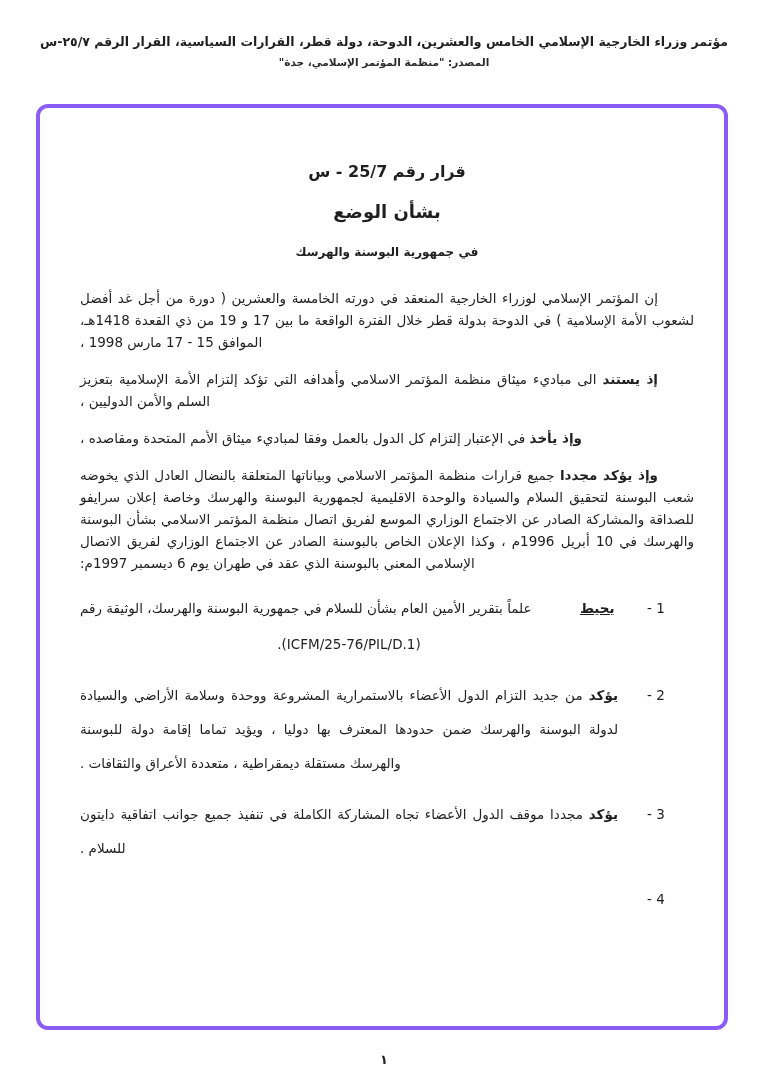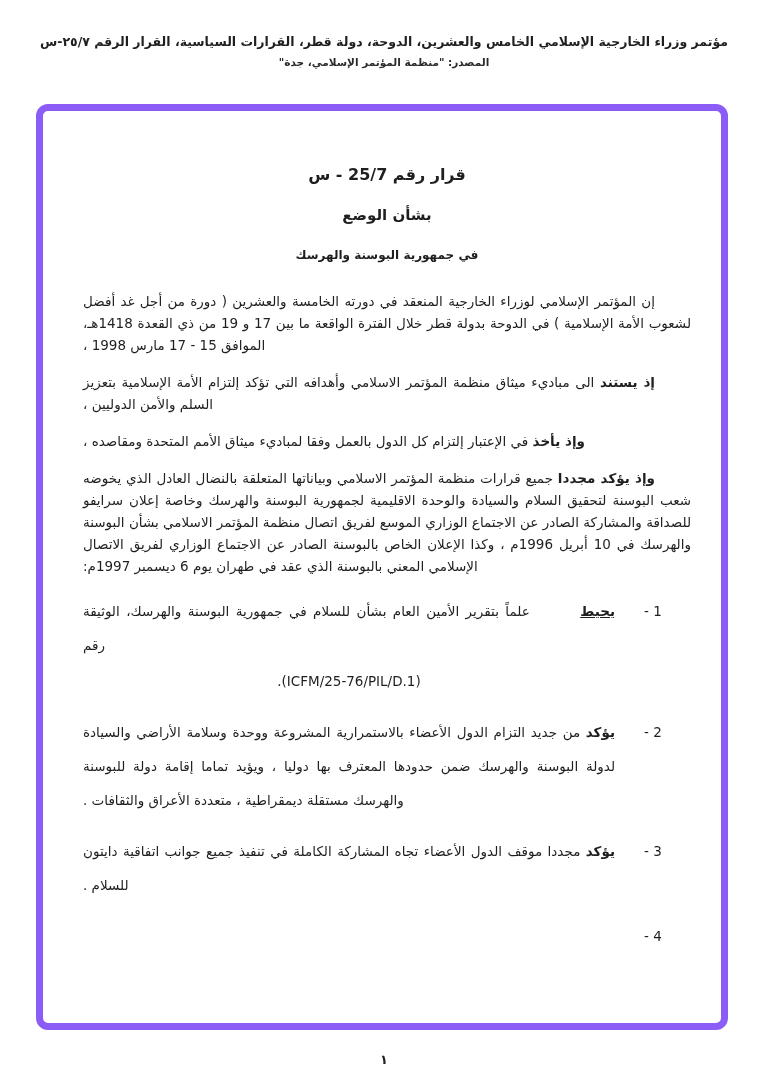--- a/index.html
+++ b/index.html
@@ -17,35 +17,35 @@
     position: absolute; top: 34px; left: 0; right: 0;
     direction: rtl; text-align: center;
   }
   .hdr-line1 { font-weight: bold; font-size: 12.5px; letter-spacing: 0; }
   .hdr-line2 { font-weight: bold; font-size: 10.5px; margin-top: 7px; color: #2a2a2a; }
 
   
   .frame {
     position: absolute; left: 36px; top: 104px;
     width: 692px; height: 926px;
-    border: 7px solid #8b5cf6;
+    border: 4px solid #8b5cf6;
     border-radius: 12px;
     background: #ffffff;
   }
   .content {
     position: absolute; inset: 0;
     padding: 26px 30px 0 40px;
     direction: rtl;
     overflow: hidden;
   }
 
   .title-block { text-align: center; margin-top: 18px; margin-bottom: 10px; }
   .title-line { font-weight: bold; line-height: 40px; }
   .t1 { font-size: 16px; }
-  .t2 { font-size: 15px; }
+  .t2 { font-size: 18px; }
   .t3 { font-size: 12px; }
 
   .para {
     font-size: 13.5px;
     line-height: 22px;
     text-align: justify;
     text-align-last: left;
     text-indent: 36px;
     margin-top: 15px;
   }

